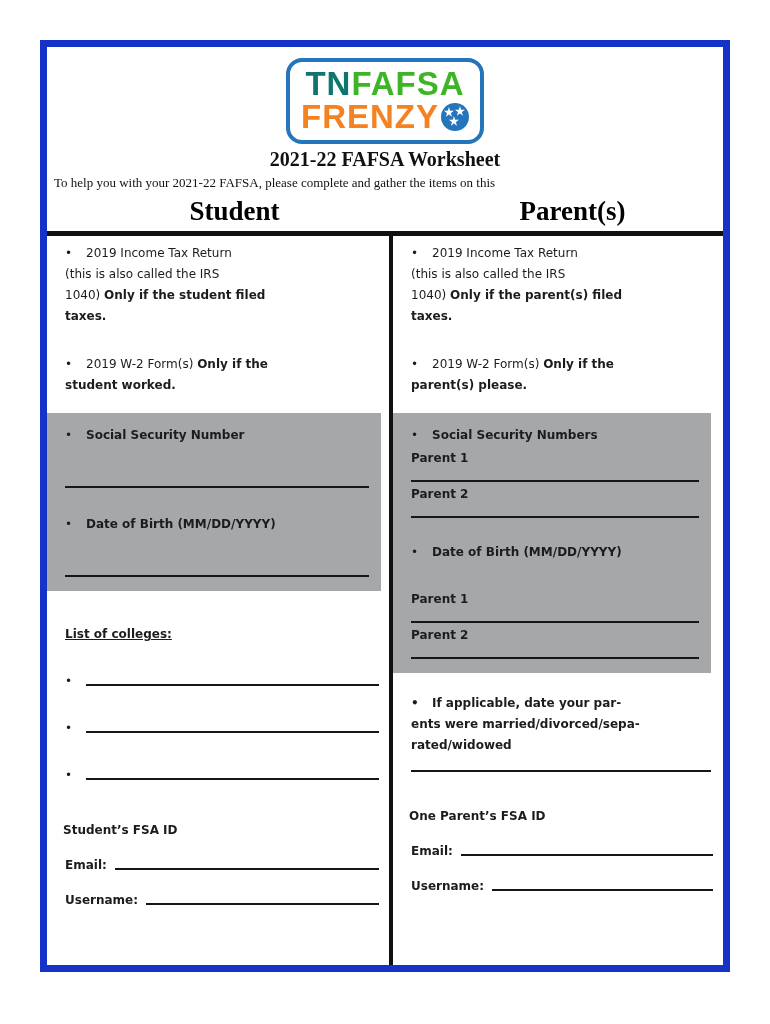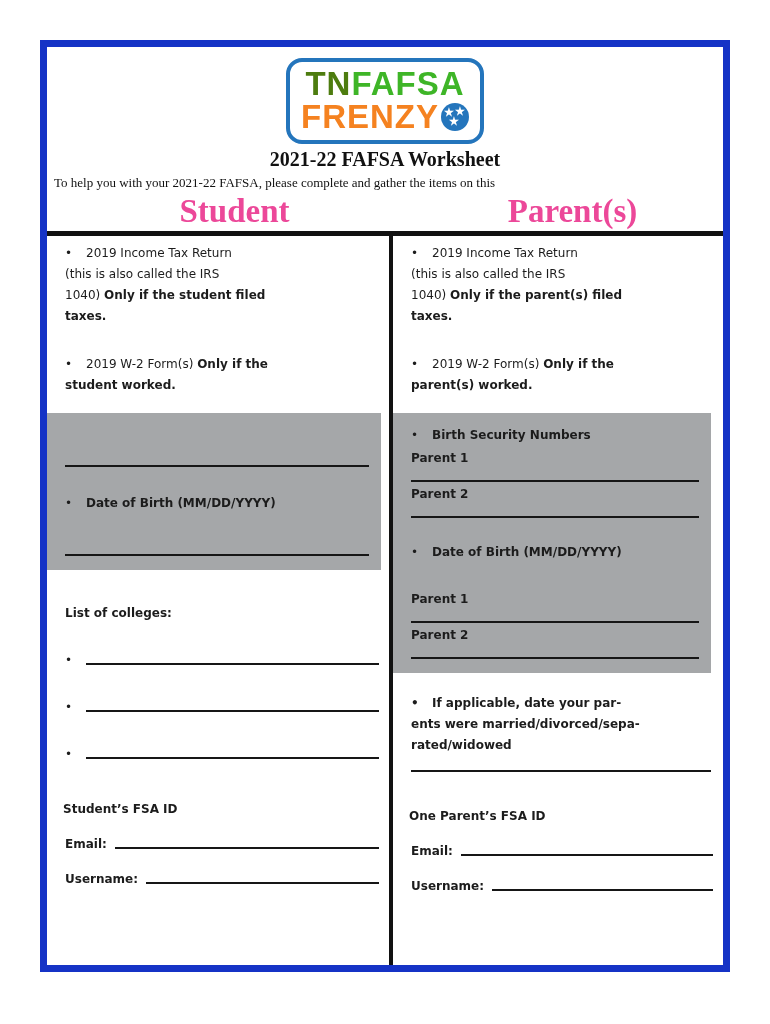--- a/index.html
+++ b/index.html
@@ -12,39 +12,39 @@
     display:flex; flex-direction:column; overflow:hidden;
   }
 
   
   .logo-box {
     width:198px; margin:11px auto 3px auto;
     border:4px solid #2475bc; border-radius:16px;
     padding:5px 6px 7px 6px; text-align:center; background:#fff;
   }
   .logo-line { font-family:"Liberation Sans", sans-serif; font-weight:bold; font-size:33px; line-height:33px; letter-spacing:1px; white-space:nowrap; }
-  .logo-tn { color:#4d7c0f; }
+  .logo-tn { color:#0f766e; }
   .logo-fafsa { color:#3eb527; }
   .logo-frenzy { color:#f58220; }
   .tristar {
     position:relative; display:inline-block; width:28px; height:28px;
     background:#2475bc; border-radius:50%; vertical-align:-3px; margin-left:2px;
   }
   .tristar .star { position:absolute; color:#ffffff; font-size:11px; line-height:11px; }
   .tristar .s1 { left:3px;  top:4px; }
   .tristar .s2 { left:14px; top:3px; }
   .tristar .s3 { left:8px;  top:13px; }
 
   
   .doc-title { text-align:center; font-family:"Liberation Serif", serif; font-weight:bold; font-size:20px; line-height:24px; color:#111; }
   .intro { font-family:"Liberation Serif", serif; font-size:13px; line-height:21px; color:#111; margin:1px 6px 0 7px; }
   .date-blank { display:inline-block; width:238px; border-bottom:2px solid #222; height:14px; margin-left:6px; }
 
   .col-headers { display:flex; margin-top:3px; margin-bottom:5px; }
-  .col-headers .h { font-family:"Liberation Serif", serif; font-weight:bold; font-size:33px; line-height:30px; color:#ec4899; text-align:center;padding-left:29px; }
+  .col-headers .h { font-family:"Liberation Serif", serif; font-weight:bold; font-size:27px; line-height:30px; color:#000000; text-align:center;padding-left:29px; }
   .col-headers .h-left { width:346px; }
   .col-headers .h-right { flex:1; }
 
   
   .columns { display:flex; border-top:5px solid #111; flex:1; }
   .col { font-size:12px; line-height:21px; color:#1c1c1c; }
   .col-student { width:342px; }
   .divider { width:4px; background:#111; }
   .col-parent { flex:1; }
 
@@ -63,21 +63,21 @@
   .gb-s .rule1 { margin-top:40px; }
   .gb-s .dob   { margin-top:26px; }
   .gb-s .rule2 { margin-top:40px; }
 
   
   .gb-p .plabel { font-weight:bold; margin-top:2px; }
   .gb-p .rule-a { margin-top:11px; }
   .gb-p .dob    { margin-top:24px; }
   .gb-p .plabel-gap { margin-top:26px; font-weight:bold; }
 
-  .section-label { font-weight:bold; margin:33px 10px 0 18px; }
+  .section-label { font-weight:bold; margin:33px 10px 0 18px;text-decoration:underline; }
 
   .college-row { display:flex; margin:26px 10px 0 18px; align-items:flex-start; }
   .college-row .fill-line { flex:1; border-bottom:2px solid #161616; height:15px; margin-left:14px; }
 
   .marriage { margin:20px 12px 12px 18px; font-weight:bold; }
   .marriage-rule { margin:14px 12px 0 18px; }
 
   .fsa-row { display:flex; margin:14px 10px 0 18px; align-items:flex-start; }
   .fsa-row .lbl { font-weight:bold; white-space:nowrap; }
   .fsa-row .fill-line { flex:1; border-bottom:2px solid #161616; height:15px; margin-left:8px; }
@@ -119,20 +119,21 @@
           <span class="line"><span>1040) </span><span class="b">Only if the student filed</span></span>
           <span class="line b">taxes.</span>
         </div>
 
         <div class="item mt27">
           <span class="line"><span class="bullet">•</span><span>2019 W-2 Form(s) </span><span class="b">Only if the</span></span>
           <span class="line b">student worked.</span>
         </div>
 
         <div class="graybox gb-s">
+          <div><span class="bullet">•</span><span class="b">Social Security Number</span></div>
           <div class="rule rule1"></div>
           <div class="dob"><span class="bullet">•</span><span class="b">Date of Birth (MM/DD/YYYY)</span></div>
           <div class="rule rule2"></div>
         </div>
 
         <div class="section-label">List of colleges:</div>
 
         <div class="college-row">
             <span>•</span>
             <span class="fill-line"></span>
@@ -165,25 +166,25 @@
 
         <div class="item">
           <span class="line"><span class="bullet">•</span><span>2019 Income Tax Return</span></span>
           <span class="line">(this is also called the IRS</span>
           <span class="line"><span>1040) </span><span class="b">Only if the parent(s) filed</span></span>
           <span class="line b">taxes.</span>
         </div>
 
         <div class="item mt27">
           <span class="line"><span class="bullet">•</span><span>2019 W-2 Form(s) </span><span class="b">Only if the</span></span>
-          <span class="line b">parent(s) worked.</span>
+          <span class="line b">parent(s) please.</span>
         </div>
 
         <div class="graybox gb-p">
-          <div><span class="bullet">•</span><span class="b">Birth Security Numbers</span></div>
+          <div><span class="bullet">•</span><span class="b">Social Security Numbers</span></div>
           <div class="plabel">Parent 1</div>
           <div class="rule rule-a"></div>
           <div class="plabel">Parent 2</div>
           <div class="rule rule-a"></div>
           <div class="dob"><span class="bullet">•</span><span class="b">Date of Birth (MM/DD/YYYY)</span></div>
           <div class="plabel-gap">Parent 1</div>
           <div class="rule rule-a"></div>
           <div class="plabel">Parent 2</div>
           <div class="rule rule-a"></div>
         </div>

